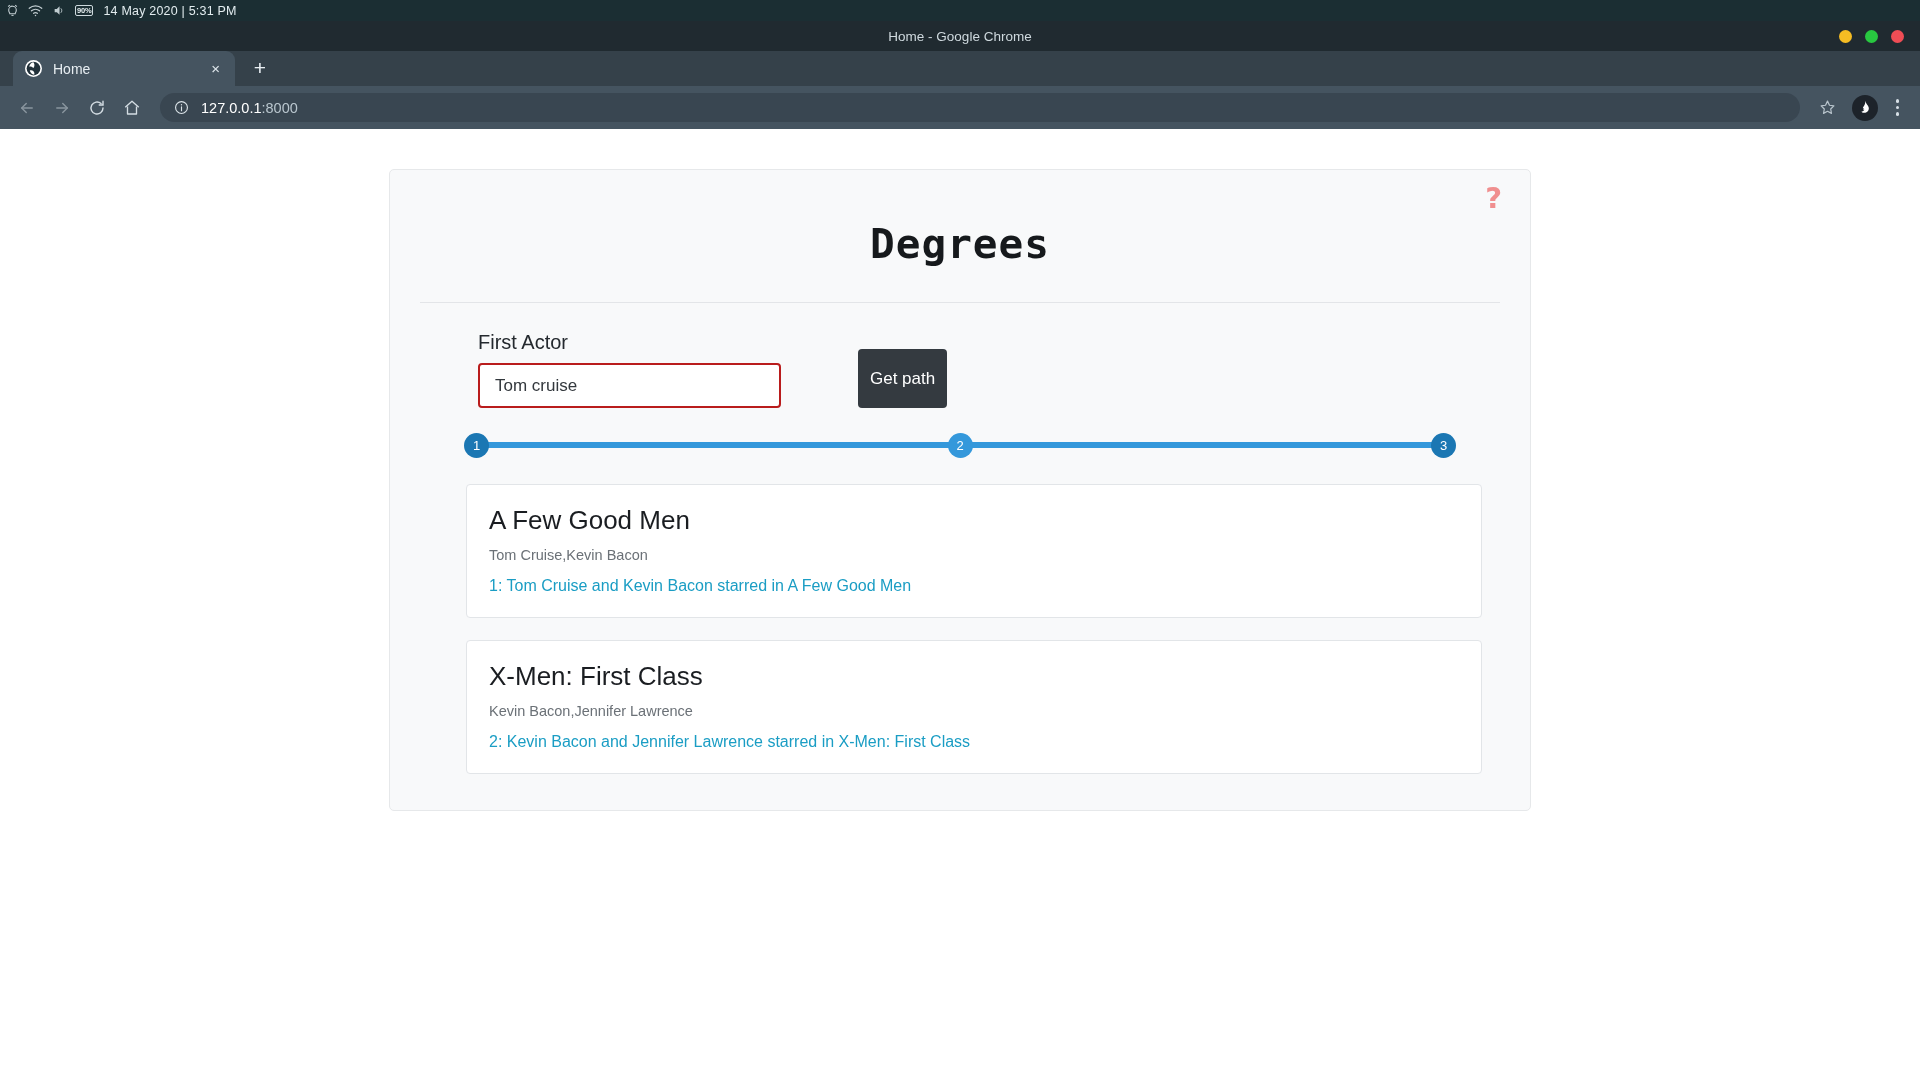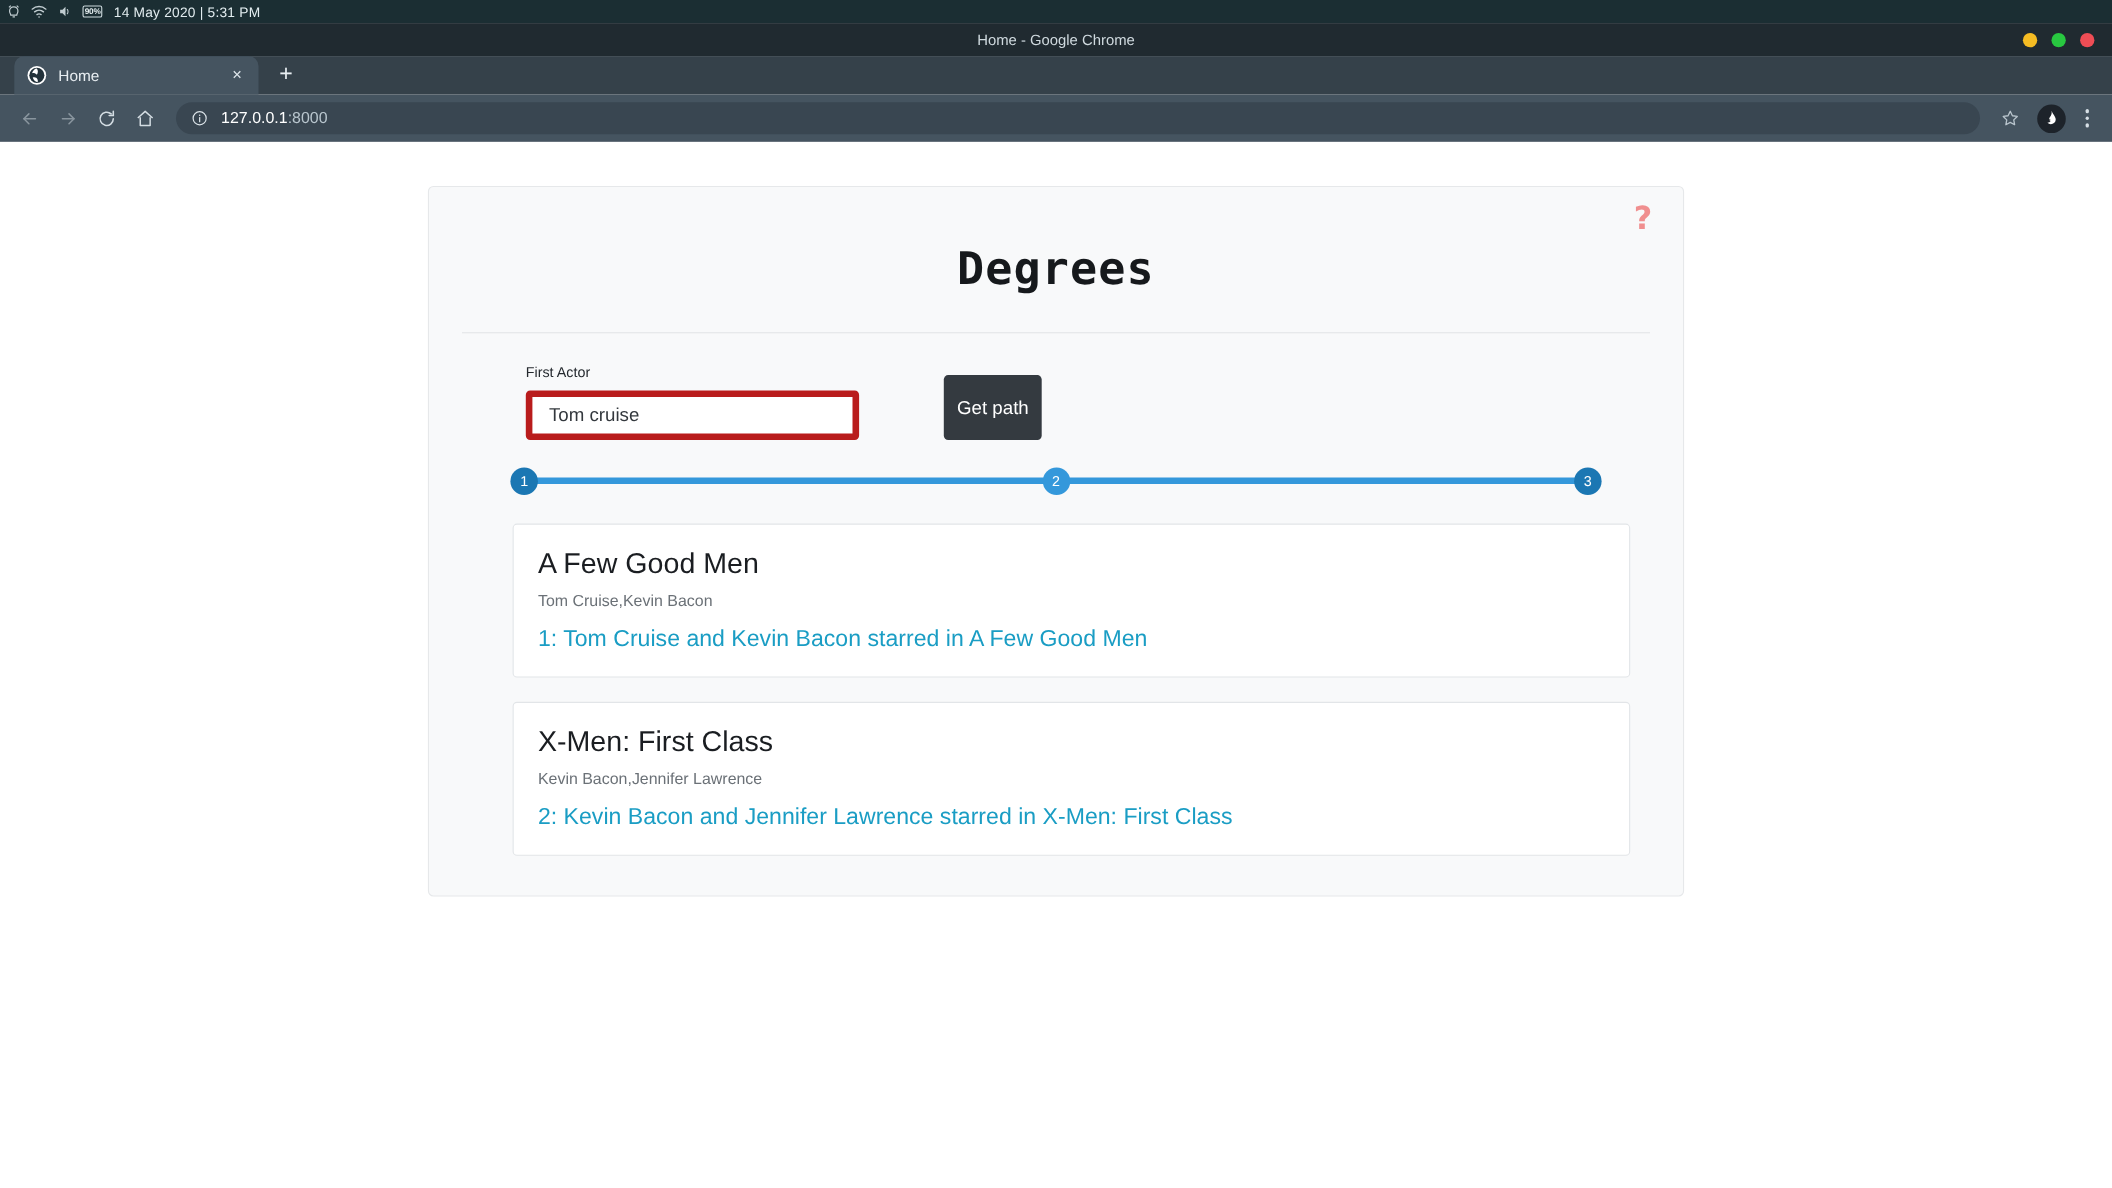--- a/index.html
+++ b/index.html
@@ -145,25 +145,25 @@
     color: #16191c;
     letter-spacing: 1px;
     padding: 24px 0 34px 0;
   }
   .divider { height: 1px; background: #e3e5e8; margin: 0 2px 28px 2px; }
 
   .form-row { display: flex; align-items: flex-end; padding-left: 60px; gap: 0; }
   .field { display: flex; flex-direction: column; }
   .field.first { width: 303px; margin-right: 77px; }
   .field.second { width: 303px; margin-right: 32px; }
-  .field-label { font-size: 13px; color: #24292e; margin-bottom: 9px; }
+  .field-label { font-size: 20px; color: #24292e; margin-bottom: 9px; }
   .field-input {
     height: 45px;
     background: #ffffff;
-    border: 6px solid #b91c1c;
+    border: 2px solid #b91c1c;
     border-radius: 4px;
     display: flex; align-items: center;
     padding: 0 15px;
     font-size: 17px;
     color: #33383d;
   }
   .get-path-btn {
     height: 59px;
     background: #343a40;
     color: #ffffff;
@@ -211,21 +211,21 @@
   .card {
     background: #ffffff;
     border: 1px solid #e2e5e8;
     border-radius: 4px;
     padding: 20px 22px 22px 22px;
     margin-bottom: 22px;
   }
   .card:last-child { margin-bottom: 0; }
   .card-title { font-size: 26px; color: #1a1d21; font-weight: normal; margin-bottom: 11px; }
   .card-sub { font-size: 14.5px; color: #6b7177; margin-bottom: 14px; }
-  .card-link { font-size: 21px; color: #1a9dc4; }
+  .card-link { font-size: 16px; color: #1a9dc4; }
 </style>
 </head>
 <body>
 
 <div class="os-bar">
   <div class="os-bar-left">
     <span class="os-ico">
       <svg width="13" height="13" viewBox="0 0 24 24" fill="none" stroke="#cfdade" stroke-width="2">
         <path d="M4 5 L7 2 M20 5 L17 2"></path>
         <path d="M12 4a7 7 0 0 1 7 7c0 4-2 5-2 7H7c0-2-2-3-2-7a7 7 0 0 1 7-7z"></path>

